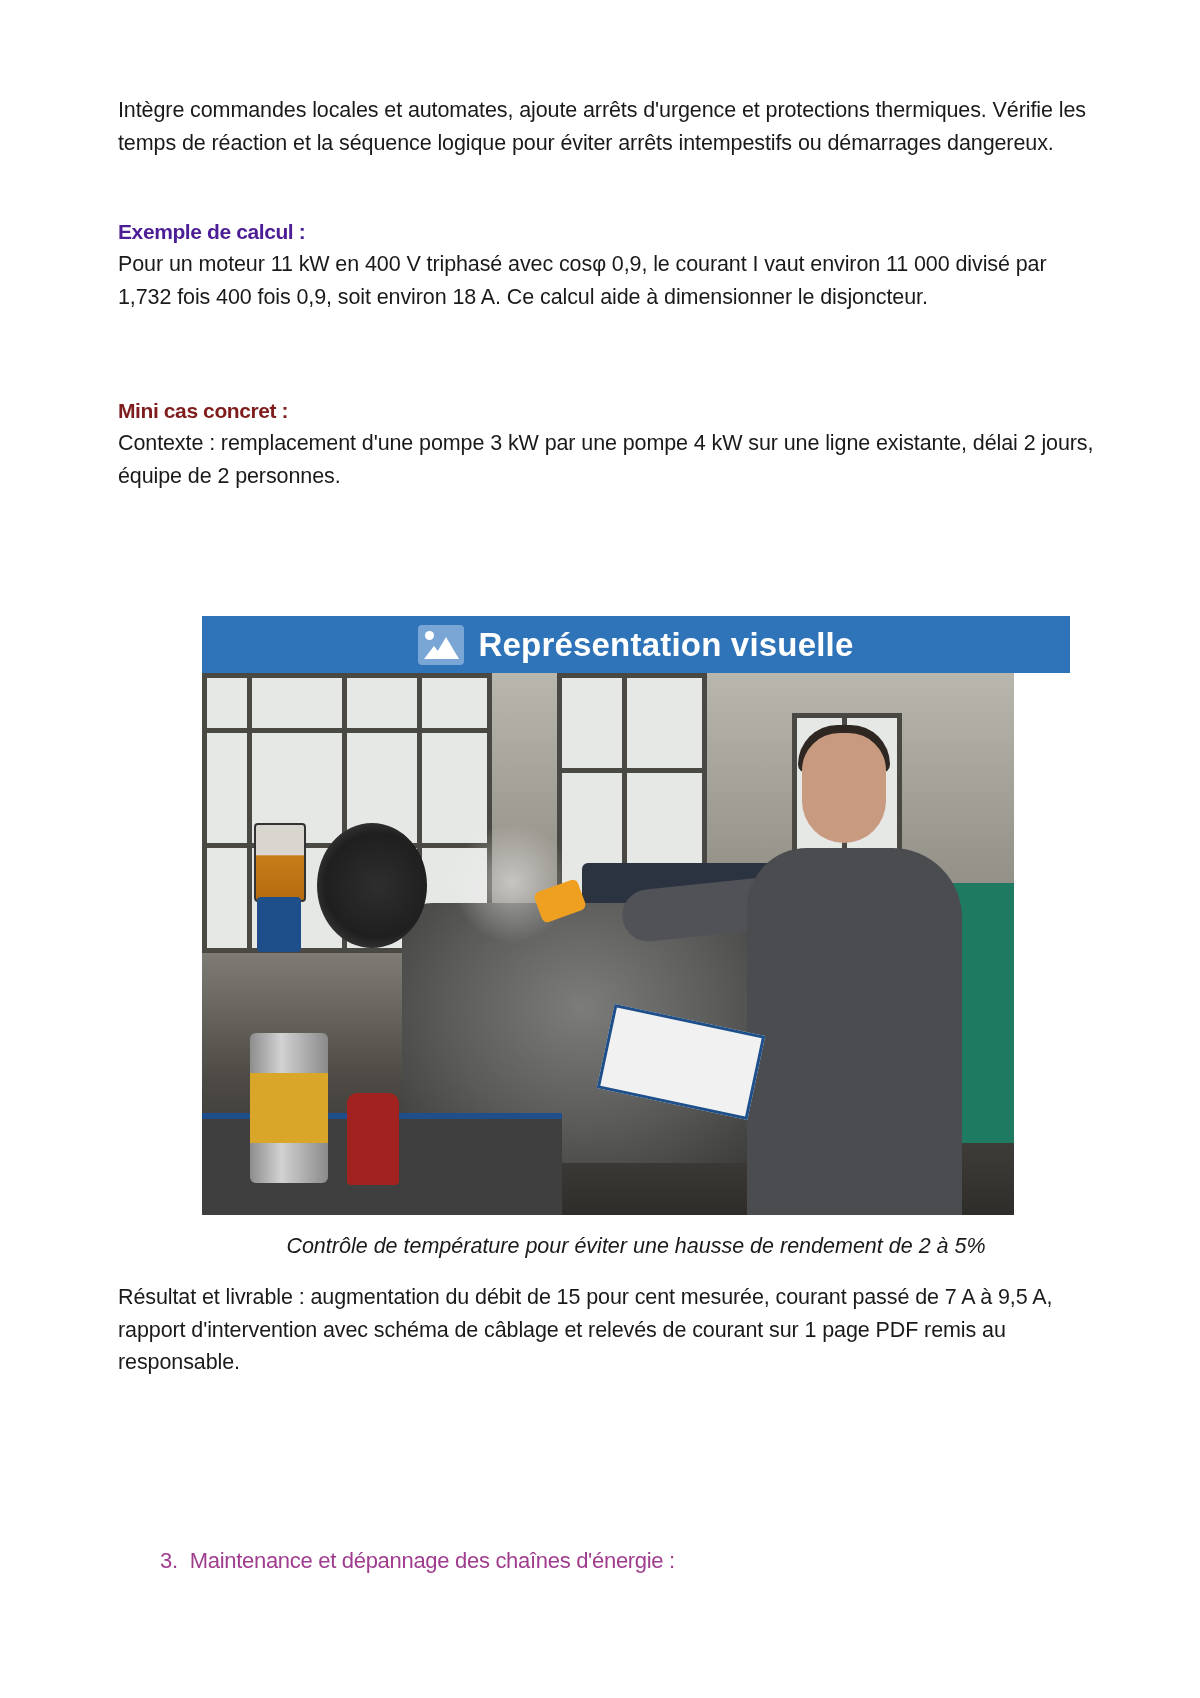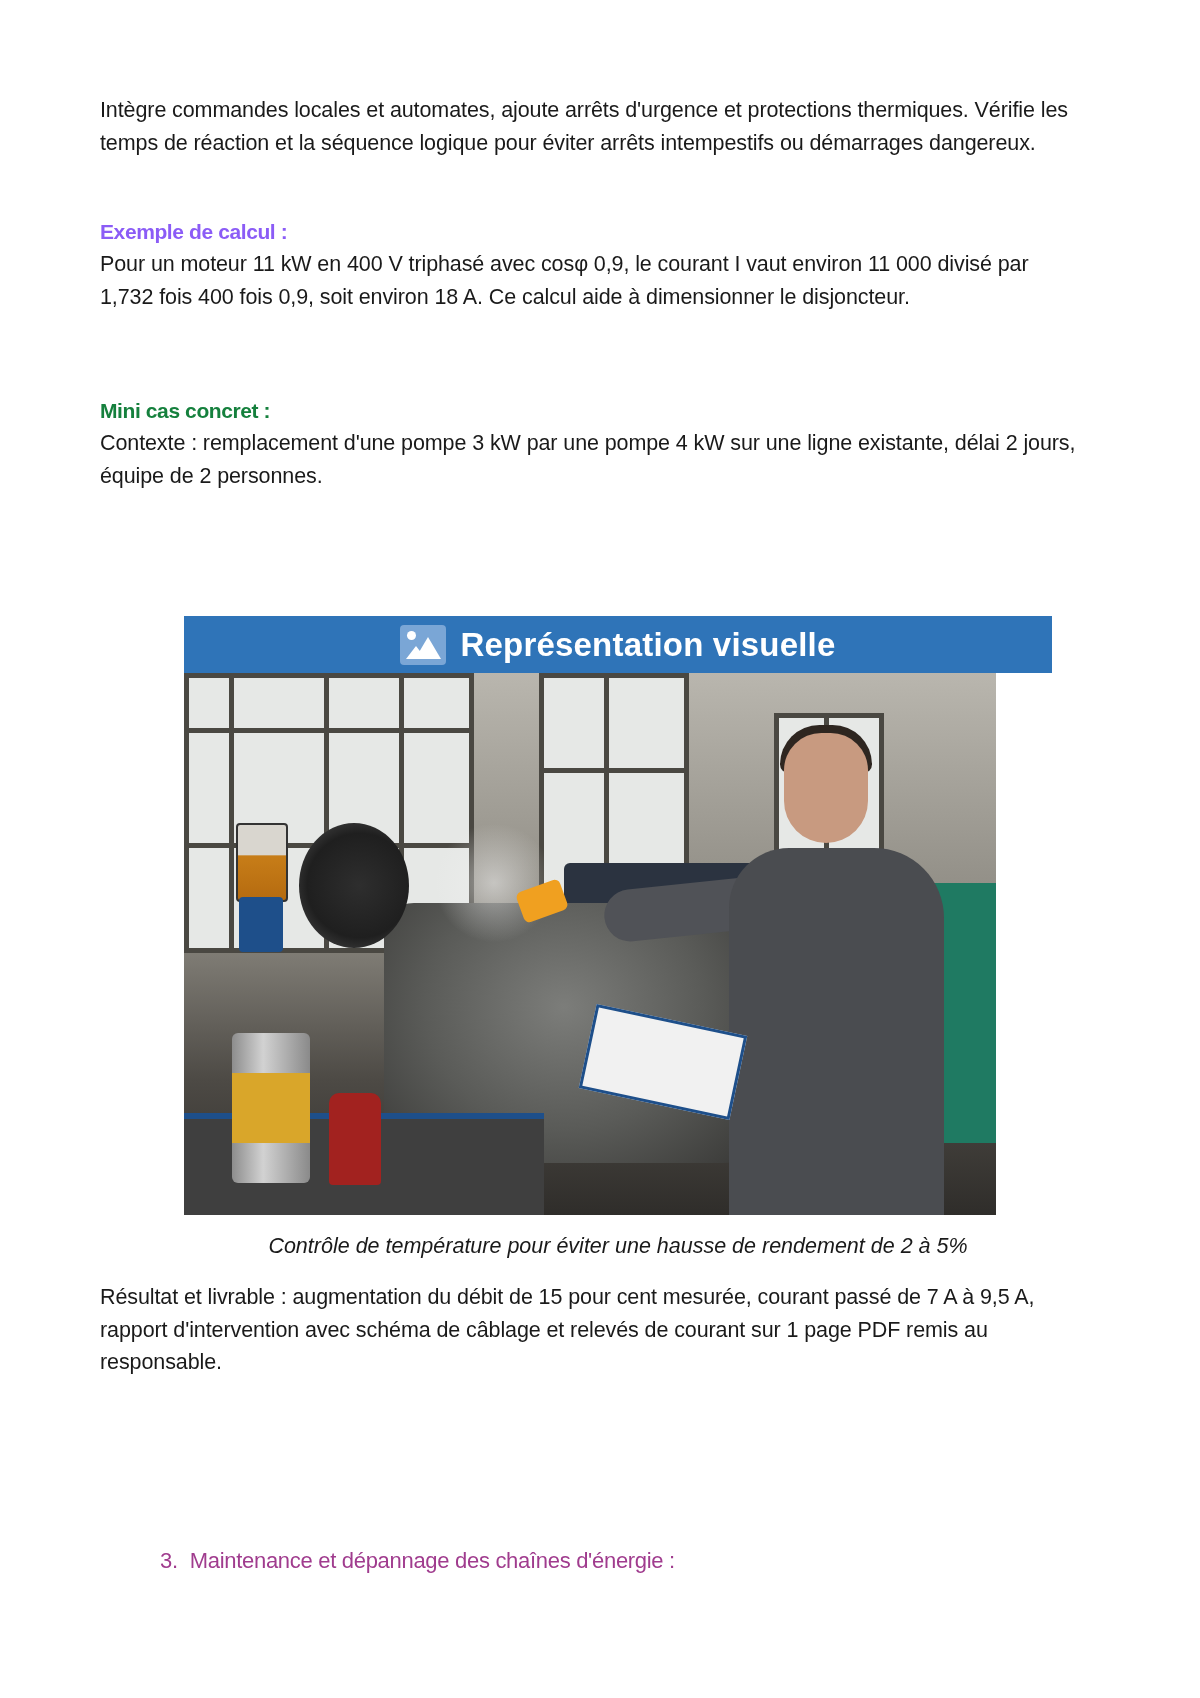--- a/index.html
+++ b/index.html
@@ -2,25 +2,25 @@
 <html><head>
 <meta charset="utf-8">
 <style>
   html, body { margin: 0; padding: 0; background: #ffffff; }
   body {
     width: 1200px; height: 1698px; position: relative; overflow: hidden;
     font-family: "Liberation Sans", "DejaVu Sans", sans-serif;
     color: #1a1a1a;
   }
   p { margin: 0; font-size: 21.5px; line-height: 32.5px; letter-spacing: -0.1px; }
-  .block { position: absolute; left: 100px; width: 980px; }
-  .h-green { color: #8b5cf6; font-weight: bold; font-size: 21px; line-height: 32px; letter-spacing: -0.4px; }
-  .h-black { color: #15803d; font-weight: bold; font-size: 21px; line-height: 32px; letter-spacing: -0.4px; }
+  .block { position: absolute; left: 118px; width: 980px; }
+  .h-green { color: #4c1d95; font-weight: bold; font-size: 21px; line-height: 32px; letter-spacing: -0.4px; }
+  .h-black { color: #7f1d1d; font-weight: bold; font-size: 21px; line-height: 32px; letter-spacing: -0.4px; }
   .h-orange { color: #e07b39; font-weight: bold; font-size: 21px; line-height: 32px; letter-spacing: -0.4px; }
-  .figure { position: absolute; left: 184px; top: 616px; width: 868px; }
+  .figure { position: absolute; left: 202px; top: 616px; width: 868px; }
   .banner {
     height: 57px; background: #2f74b8; display: flex; align-items: center; justify-content: center;
     gap: 14px; color: #ffffff;
   }
   .banner-icon {
     width: 46px; height: 40px; background: #7aa6d6; border-radius: 4px; position: relative; overflow: hidden;
   }
   .banner-icon .sun { position: absolute; left: 7px; top: 6px; width: 9px; height: 9px; border-radius: 50%; background: #fff; }
   .banner-icon .mtn1 { position: absolute; left: 6px; bottom: 6px; width: 0; height: 0;
     border-left: 10px solid transparent; border-right: 10px solid transparent; border-bottom: 13px solid #fff; }

